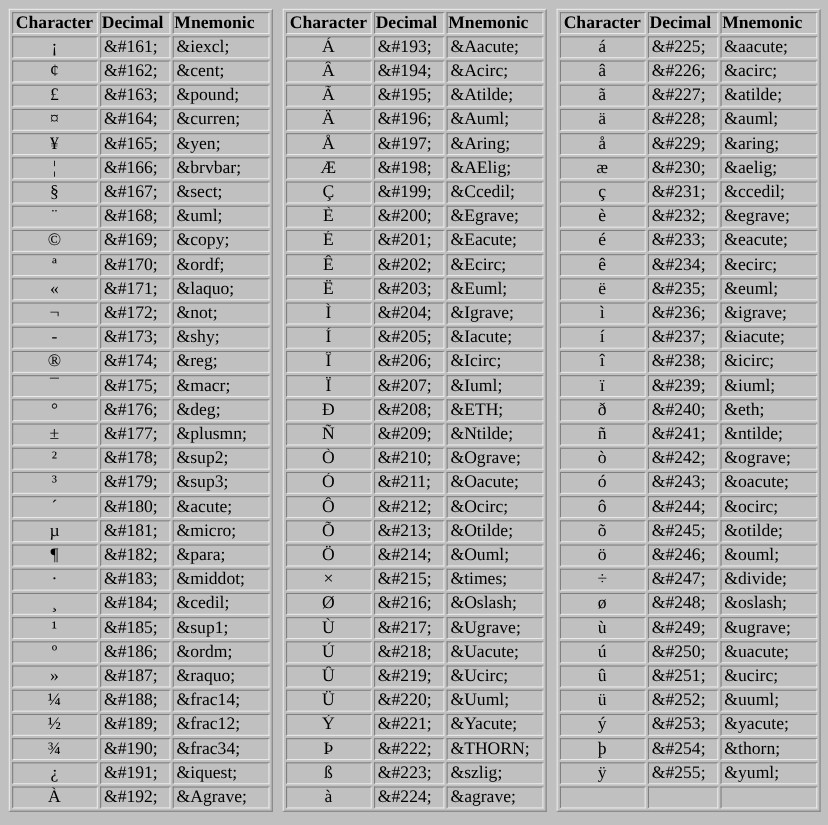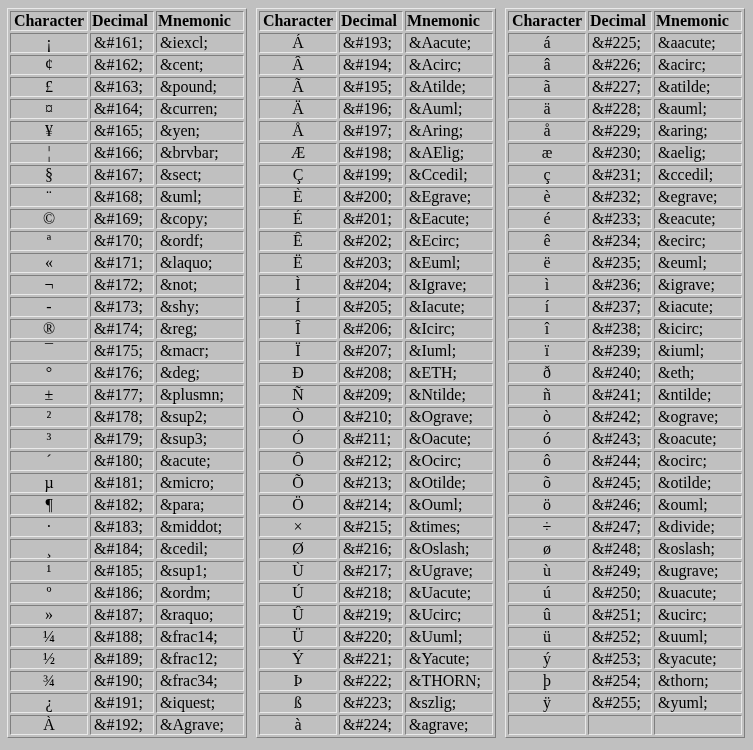--- a/index.html
+++ b/index.html
@@ -8,20 +8,21 @@
     background: #c0c0c0;
     font-family: "Liberation Serif", "DejaVu Serif", serif;
   }
   .page {
     padding: 8px 7px;
   }
   .tables-row {
     display: flex;
     align-items: flex-start;
     gap: 9px;
+    justify-content: center;
   }
   table.entity-table {
     border-collapse: separate;
     border-spacing: 2px;
     background: #c0c0c0;
     border: 1px solid;
     border-color: #e9e9e9 #7f7f7f #7f7f7f #e9e9e9; 
   }
   th, td {
     box-sizing: border-box;

